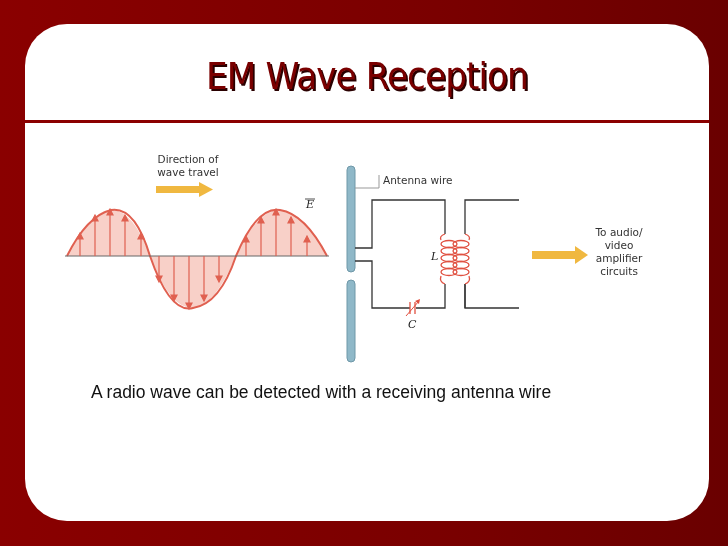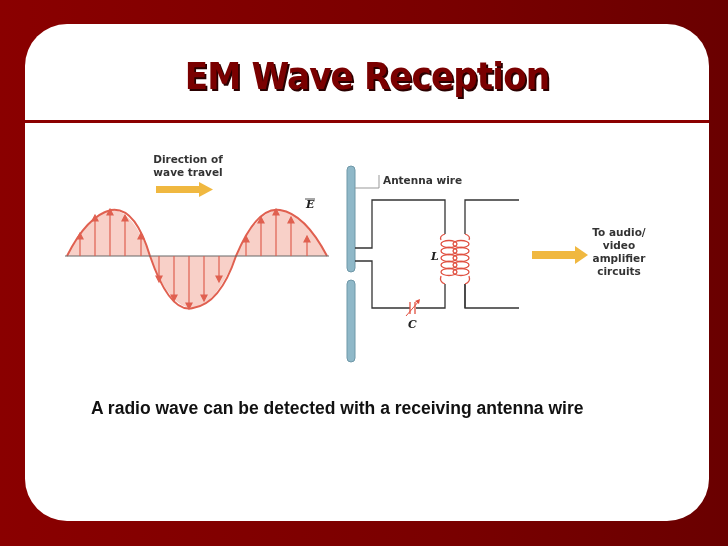--- a/index.html
+++ b/index.html
@@ -1,21 +1,21 @@
 <!DOCTYPE html>
 <html><head>
 <meta charset="utf-8">
 <style>
   html,body{margin:0;padding:0;}
   body{width:728px;height:546px;overflow:hidden;background:linear-gradient(90deg,#8a0000 0%,#7a0000 60%,#6a0000 100%);position:relative;font-family:"Liberation Sans",sans-serif;}
-  .panel{position:absolute;left:25px;top:24px;width:684px;height:497px;background:#fff;border-radius:42px;overflow:hidden;font-weight:bold;}
+  .panel{position:absolute;left:25px;top:24px;width:684px;height:497px;background:#fff;border-radius:42px;overflow:hidden;}
   .title{position:absolute;left:0;top:30px;width:684px;text-align:center;font-family:"DejaVu Sans",sans-serif;font-size:38px;color:#7a0000;text-shadow:2px 2px 0 #2a0000;letter-spacing:-1px;transform:scaleX(0.9);}
   .divider{position:absolute;left:0;top:96px;width:684px;height:3px;background:#8b0000;}
   .diagram{position:absolute;left:40px;top:120px;}
-  .caption{position:absolute;left:66px;top:356px;width:580px;font-size:17.5px;line-height:24px;color:#111;margin-top:16px;}
+  .caption{position:absolute;left:66px;top:356px;width:580px;font-size:17.5px;line-height:24px;color:#111;}
   .lbl{font-family:"DejaVu Sans",sans-serif;font-size:10.5px;fill:#333;}
   .ital{font-family:"DejaVu Serif",serif;font-style:italic;font-size:11px;fill:#222;}
 </style>
 </head>
 <body>
 
 <div class="panel">
   <div class="title">EM Wave Reception</div>
   <div class="divider"></div>
 

